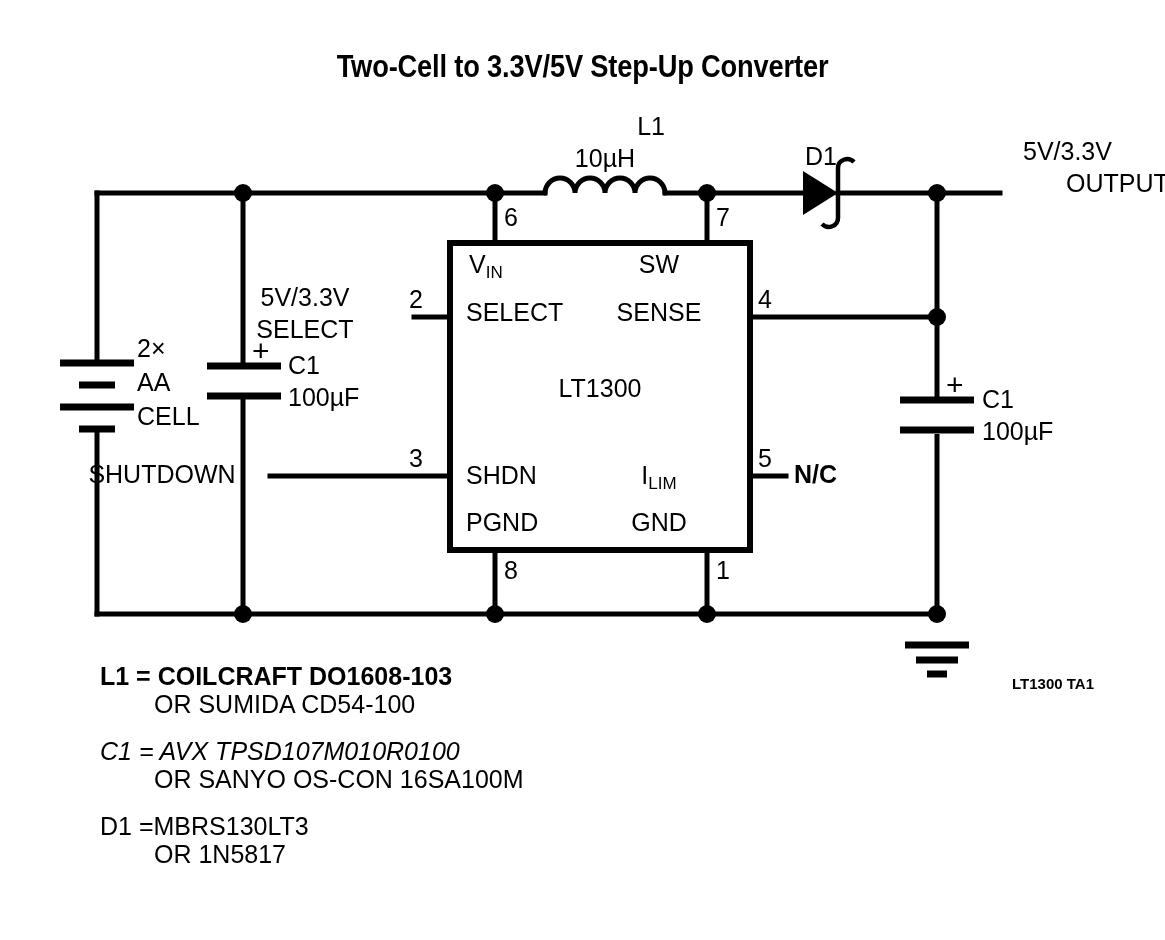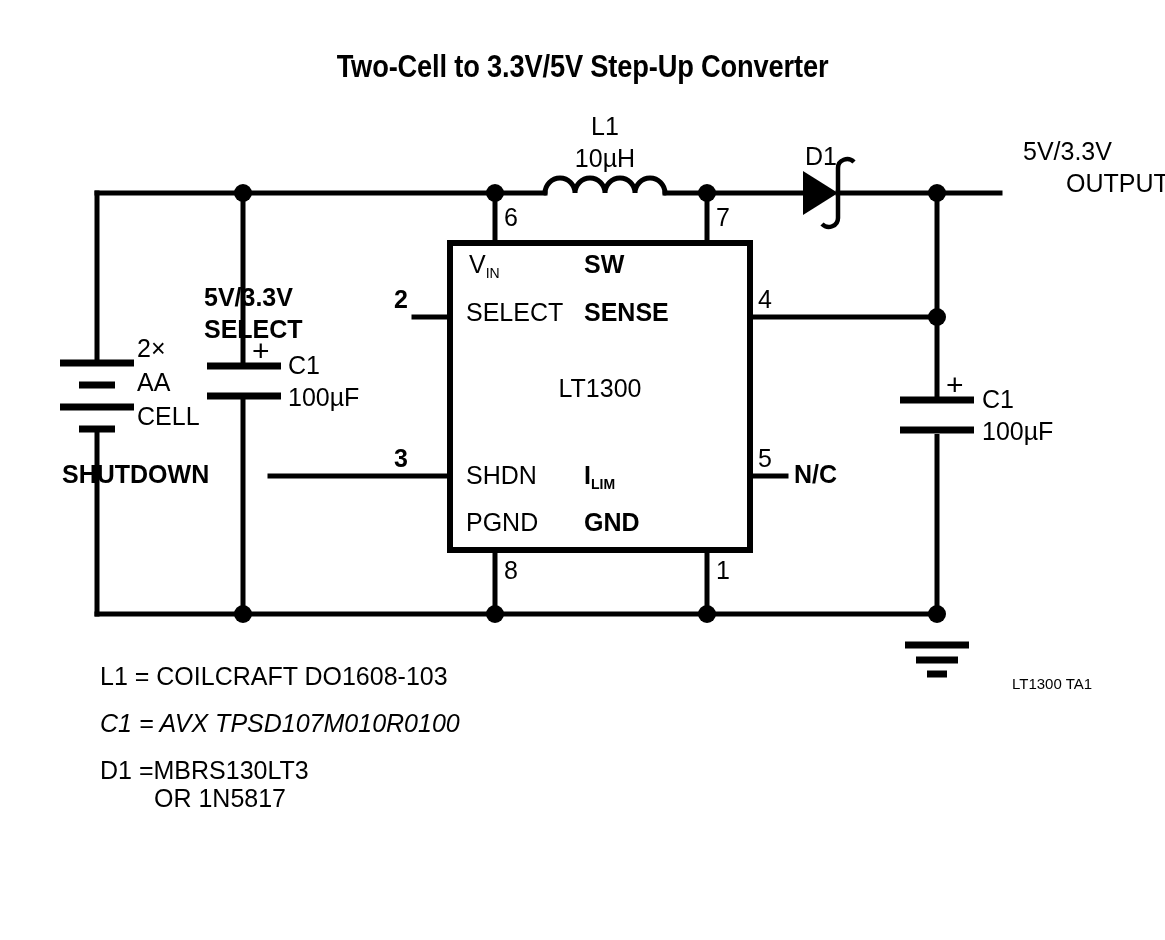--- a/index.html
+++ b/index.html
@@ -98,34 +98,34 @@
     font-size: 25px;
   }
   .icname {
     font-size: 25px;
   }
   .note {
     font-size: 25px;
   }
   .code {
     font-size: 15px;
-    font-weight: normal;
+    font-weight: bold;
   }
   .sub {
-    font-size: 14px;
+    font-size: 17px;
     vertical-align: baseline;
     position: relative;
     top: 5px;
   }
   .plus {
     font-size: 30px;
     font-weight: 500;
   }
   .ctr { text-align: center; }
-  .right { text-align: left; font-weight: bold; }
+  .right { text-align: center; }
   .notes-wrap {
     position: absolute;
     left: 100px;
     top: 662px;
   }
   .note-block {
     margin-bottom: 19px;
   }
   .note-line1 { display: block; }
   .note-line2 { display: block; padding-left: 54px; }
@@ -214,21 +214,21 @@
   <div class="txt lbl" style="left:137px; top:402px;">CELL</div>
 
   <div class="txt plus" style="left:252px; top:334px;">+</div>
   <div class="txt lbl" style="left:288px; top:351px;">C1</div>
   <div class="txt lbl" style="left:288px; top:383px;">100µF</div>
 
   <div class="txt plus" style="left:946px; top:368px;">+</div>
   <div class="txt lbl" style="left:982px; top:385px;">C1</div>
   <div class="txt lbl" style="left:982px; top:417px;">100µF</div>
 
-  <div class="txt lbl ctr" style="left:545px; top:112px; width:120px;">L1</div>
+  <div class="txt lbl ctr" style="left:545px; top:112px; width:120px;text-align:right;">L1</div>
   <div class="txt lbl ctr" style="left:545px; top:144px; width:120px;">10µH</div>
 
   <div class="txt lbl" style="left:805px; top:142px;">D1</div>
 
   <div class="txt lbl" style="left:1023px; top:137px;">5V/3.3V</div>
   <div class="txt lbl" style="left:1023px; top:169px;margin-left:43px;">OUTPUT</div>
 
   <div class="txt lbl right" style="left:204px; top:283px; width:202px;">5V/3.3V</div>
   <div class="txt lbl right" style="left:204px; top:315px; width:202px;">SELECT</div>
 
@@ -252,24 +252,26 @@
 
   <div class="txt pinname right" style="left:584px; top:250px; width:150px;">SW</div>
   <div class="txt pinname right" style="left:584px; top:298px; width:150px;">SENSE</div>
   <div class="txt pinname right" style="left:584px; top:461px; width:150px;"><span>I</span><span class="sub">LIM</span></div>
   <div class="txt pinname right" style="left:584px; top:508px; width:150px;">GND</div>
 
   <div class="txt icname ctr" style="left:450px; top:374px; width:300px;">LT1300</div>
 
   <div class="notes-wrap">
     <div class="note-block">
-      <span class="txt note note-line1" style="position:relative;">L1 = COILCRAFT DO1608-103</span>
+      <span class="txt note note-line1" style="position:relative;font-weight:bold;">L1 = COILCRAFT DO1608-103</span>
+      <span class="txt note note-line2" style="position:relative;">OR SUMIDA CD54-100</span>
     </div>
     <div class="note-block">
       <span class="txt note note-line1" style="position:relative;font-style:italic;">C1 = AVX TPSD107M010R0100</span>
+      <span class="txt note note-line2" style="position:relative;">OR SANYO OS-CON 16SA100M</span>
     </div>
     <div class="note-block">
       <span class="txt note note-line1" style="position:relative;">D1 =MBRS130LT3</span>
       <span class="txt note note-line2" style="position:relative;">OR 1N5817</span>
     </div>
   </div>
 
   <div class="txt code" style="left:1012px; top:676px;">LT1300 TA1</div>
 
 </div>

